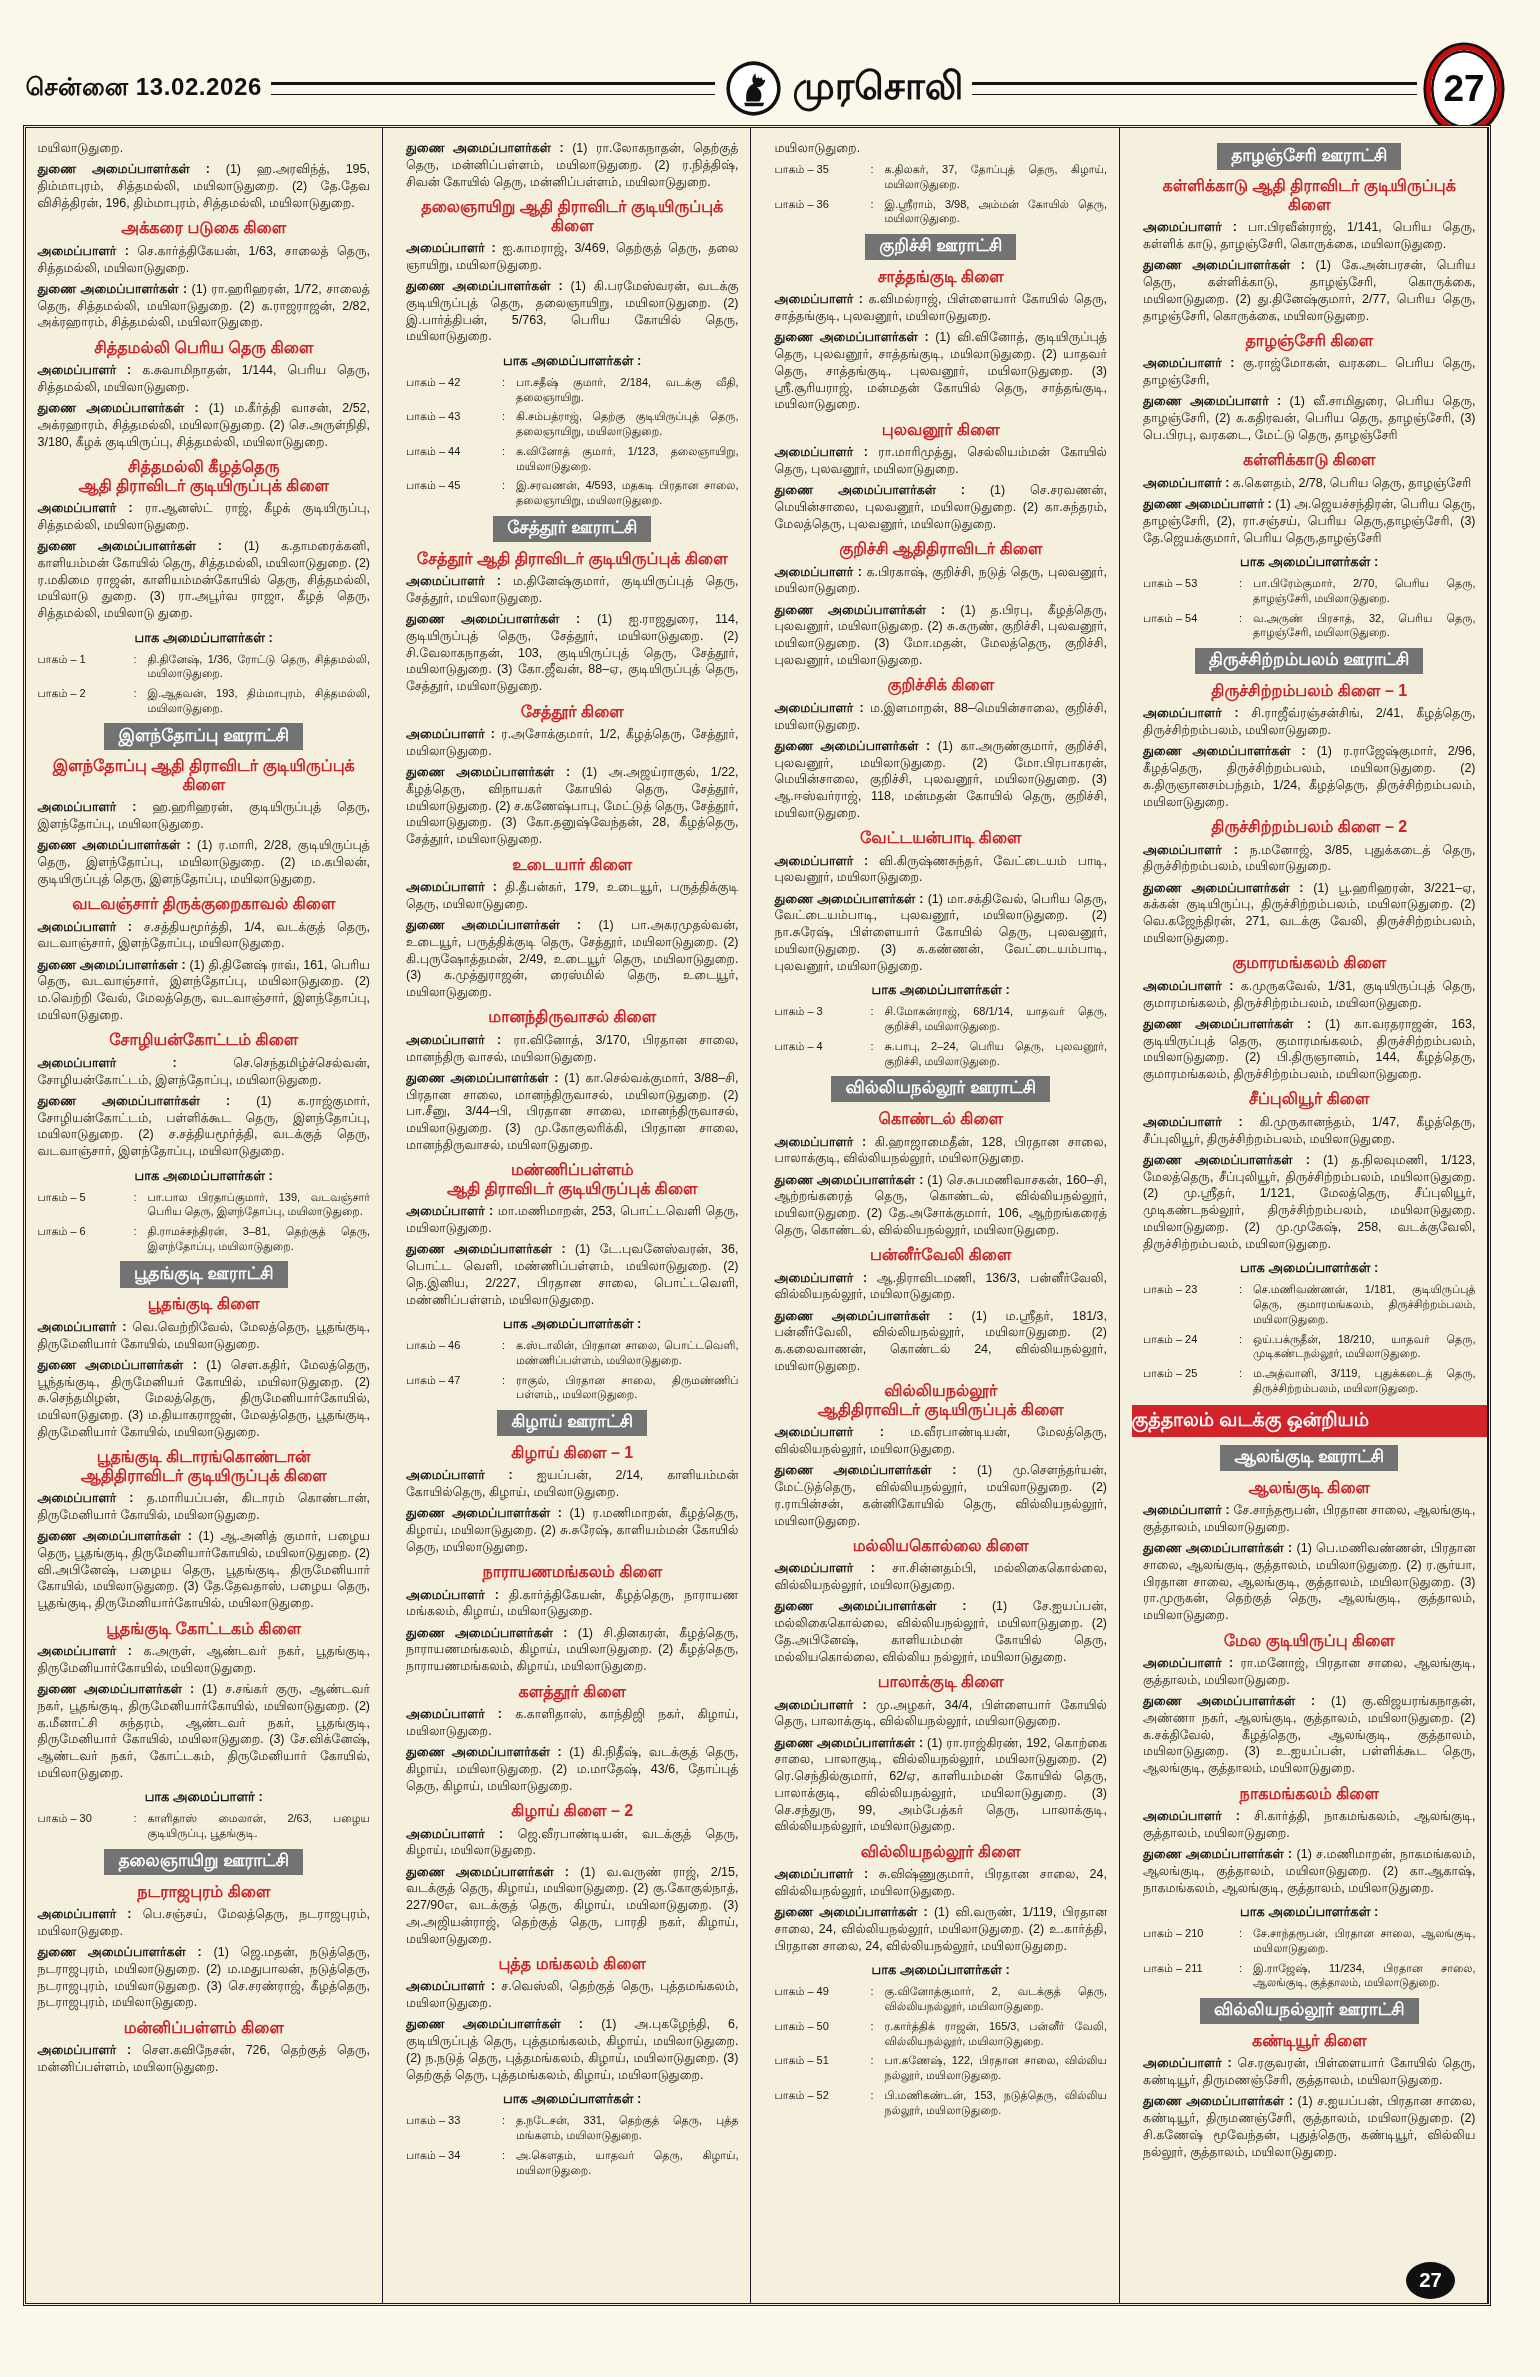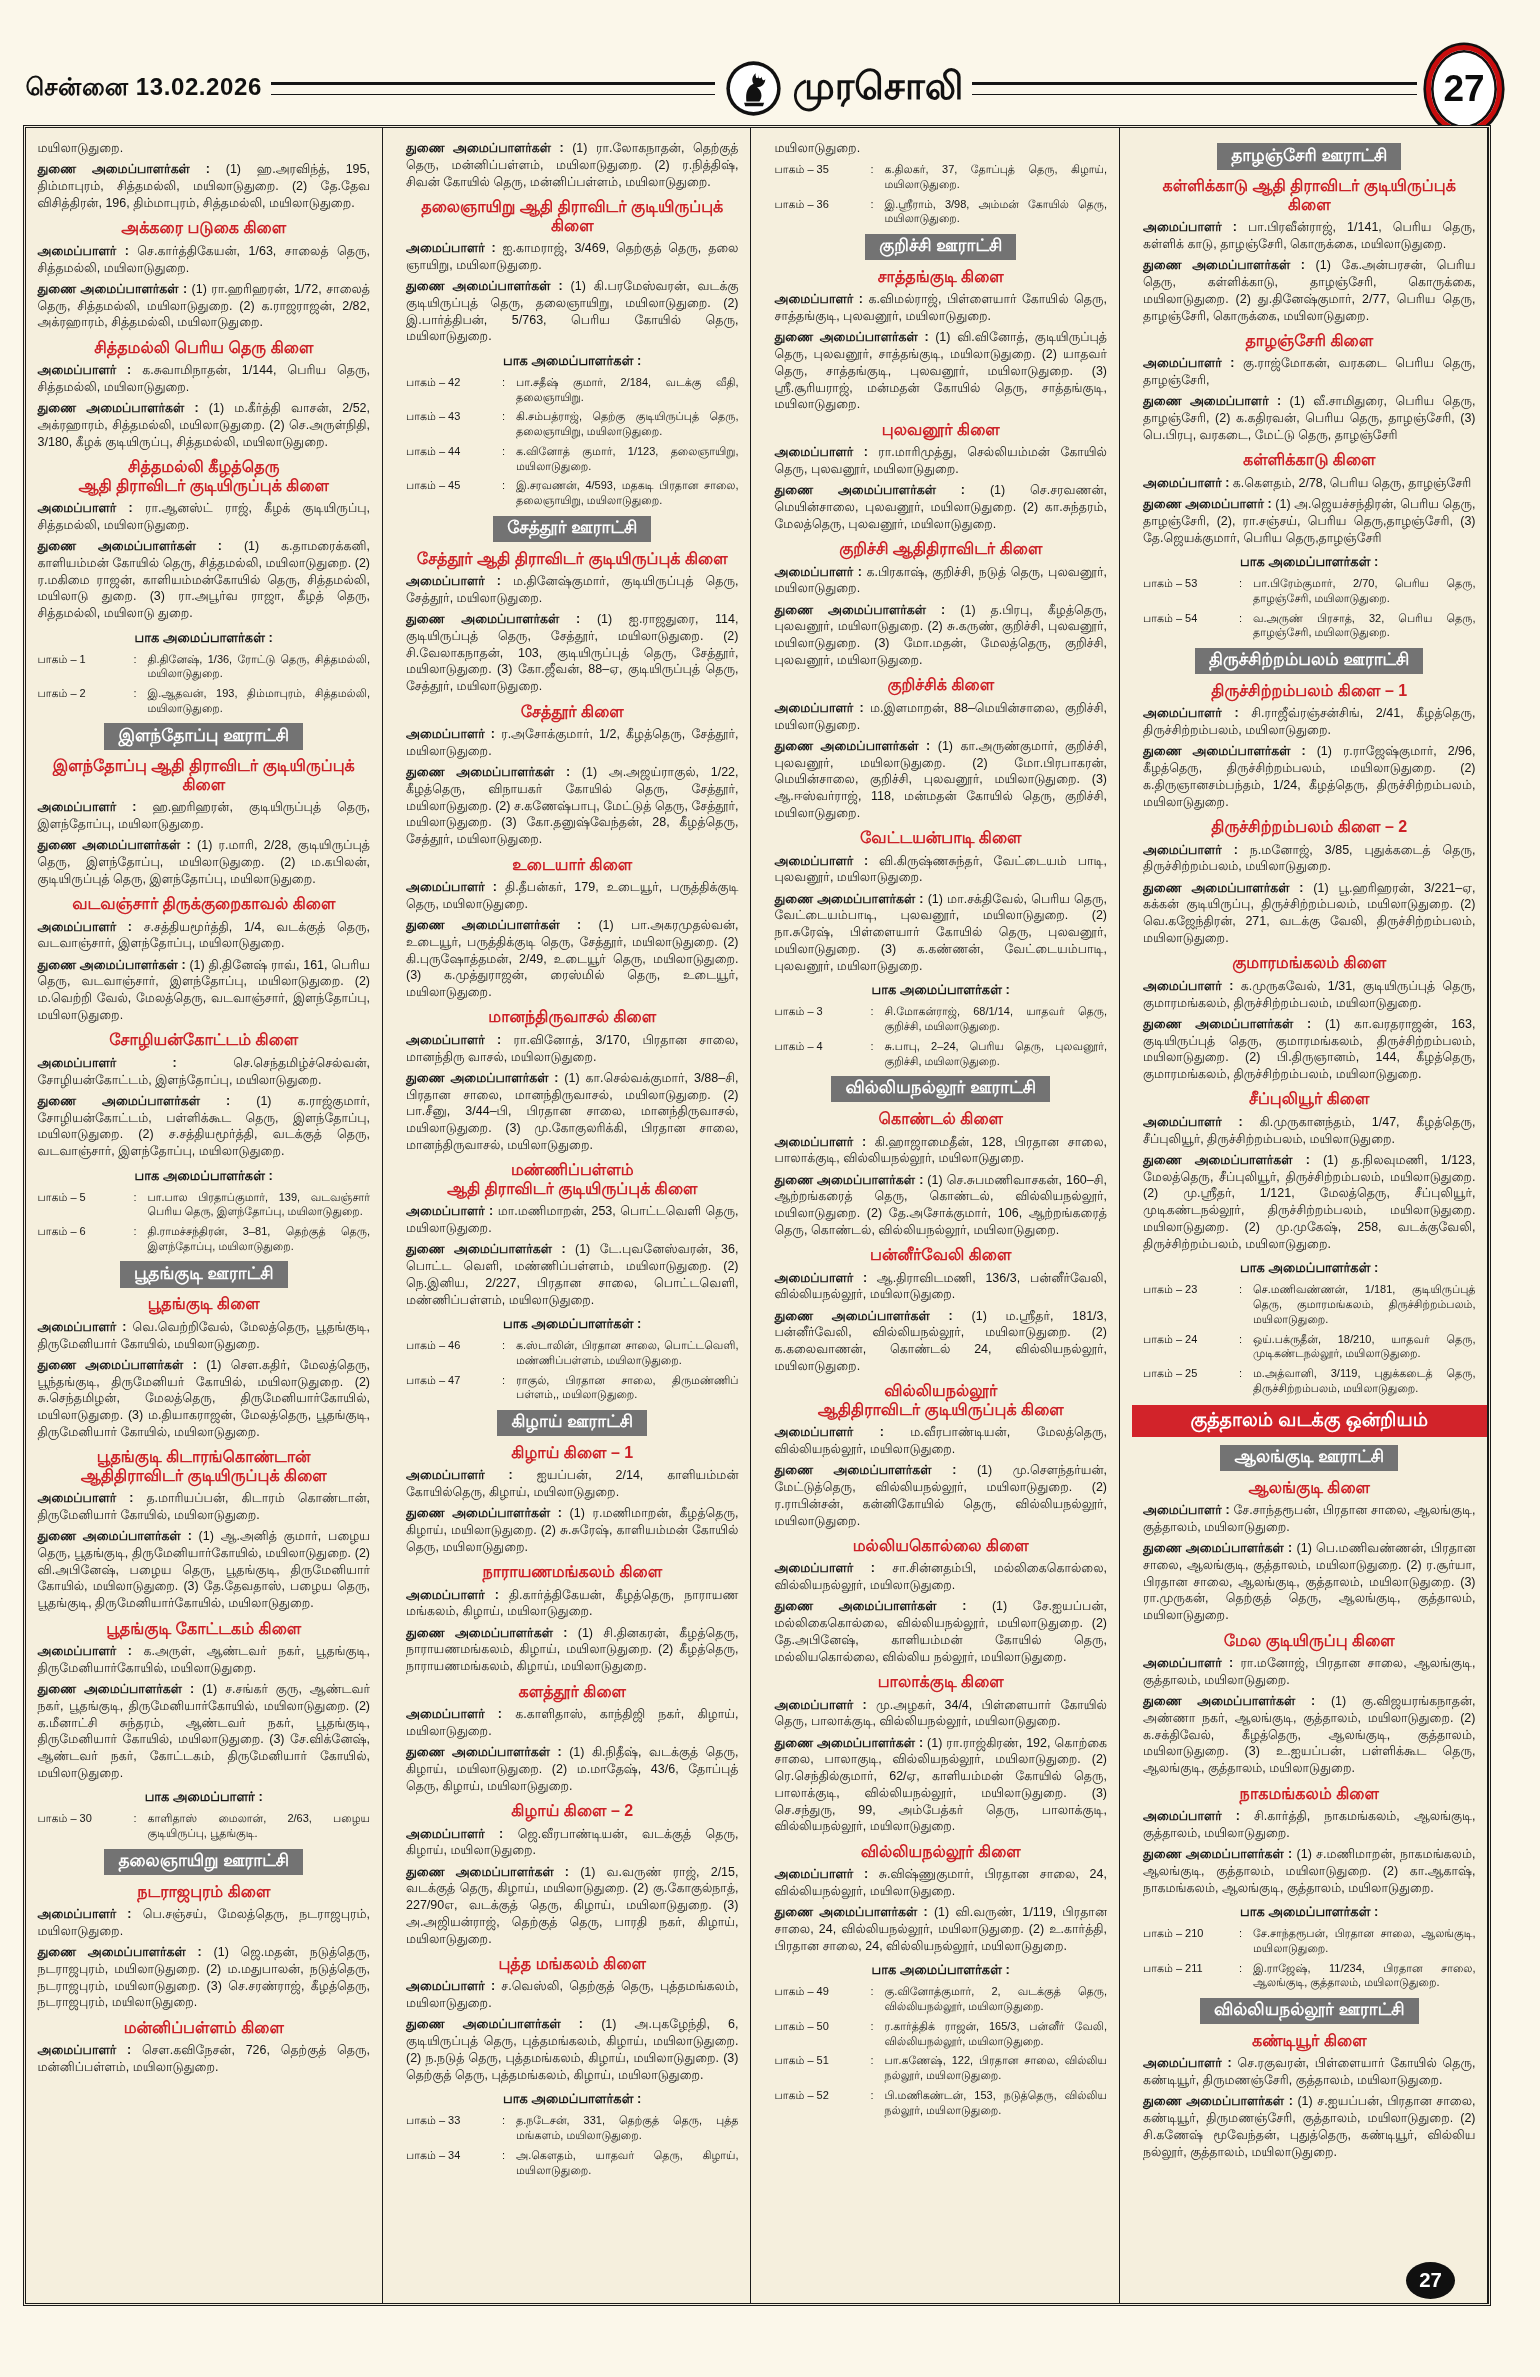--- a/index.html
+++ b/index.html
@@ -37,21 +37,21 @@
     color:#cc2127;font-weight:bold;font-size:16px;line-height:1.15;
     text-align:center;margin:7.7px 2.6px 5.1px 2.6px;
   }
   .panband-wrap{text-align:center;margin:7.7px 0 5.1px 0;}
   .panband{
     display:inline-block;background:#737373;color:#fff;font-weight:bold;
     font-size:17px;padding:3.2px 14px 4.5px 14px;line-height:1.1;
   }
   .uniband{
     background:#d2232a;color:#fff;font-weight:bold;font-size:19px;
-    text-align:center;padding:5.1px 0 6.4px 0;margin:9px -11.5px 6.4px -11.5px;line-height:1.1;
+    padding:5.1px 0 6.4px 0;margin:9px -11.5px 6.4px -11.5px;line-height:1.1;
   }
   .subhead{font-size:13px;font-weight:bold;text-align:center;margin:7.7px 0 5.1px 0;}
   .part{
     display:grid;grid-template-columns:96px 14px 1fr;
     font-size:11px;line-height:1.34;margin:5.1px 0;text-align:justify;
   }
   .part .pnum{white-space:nowrap;}
   .footer-badge{
     position:absolute;right:33px;bottom:3.8px;width:49px;height:37px;border-radius:50%;
     background:#101010;color:#fff;font-size:20.4px;font-weight:bold;

